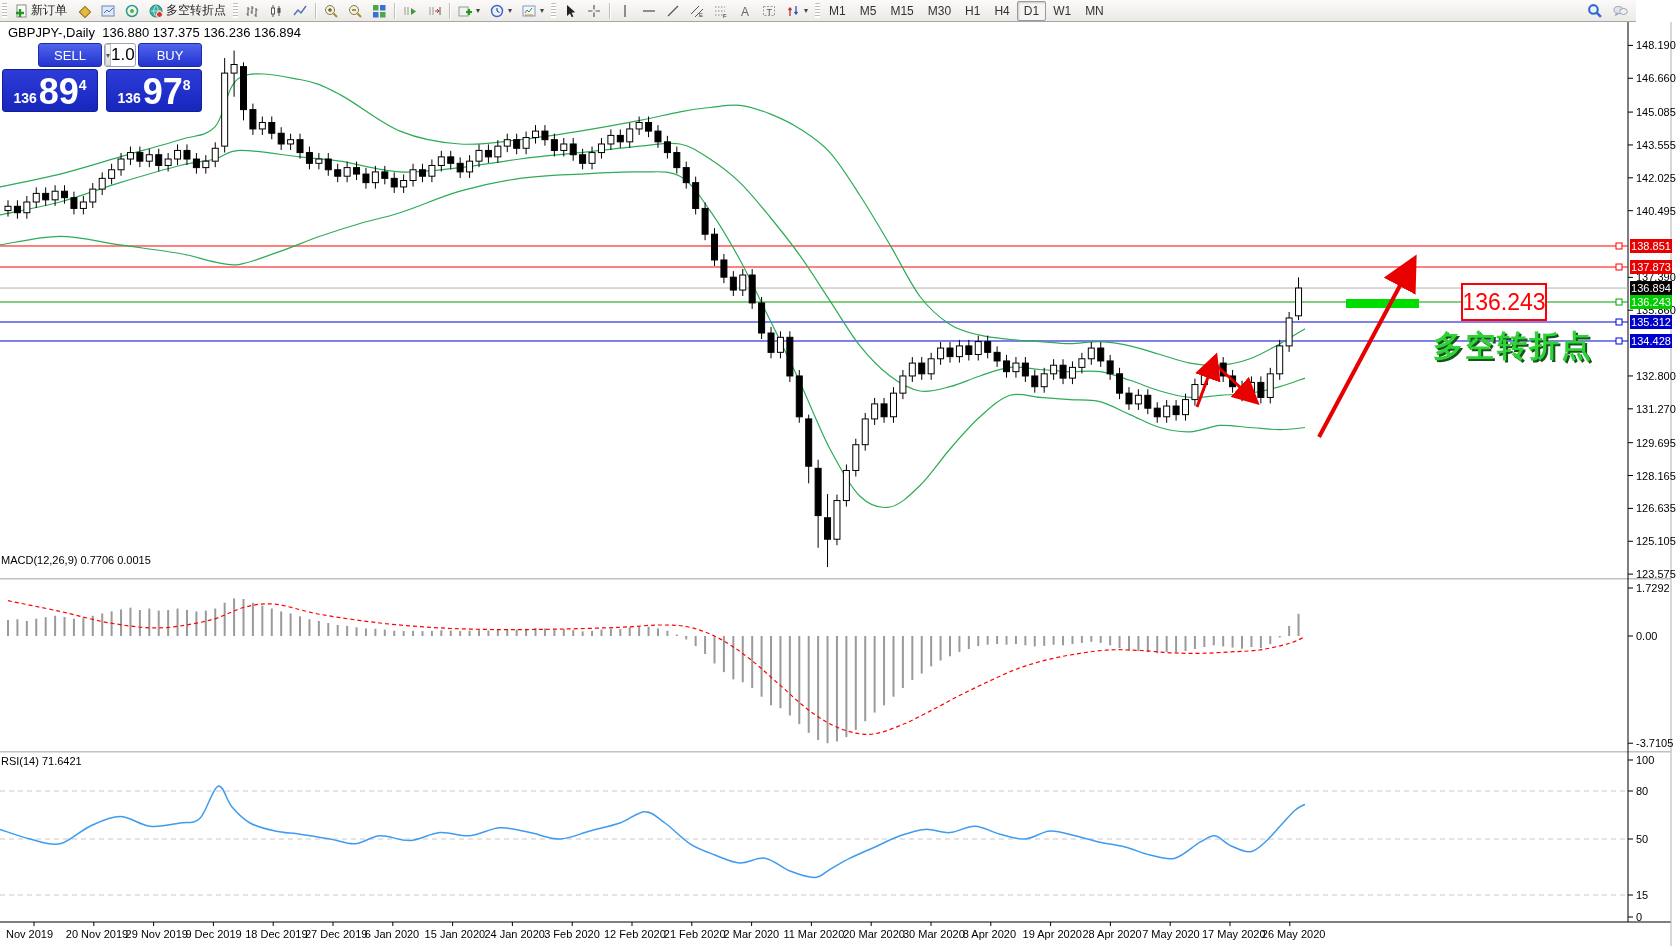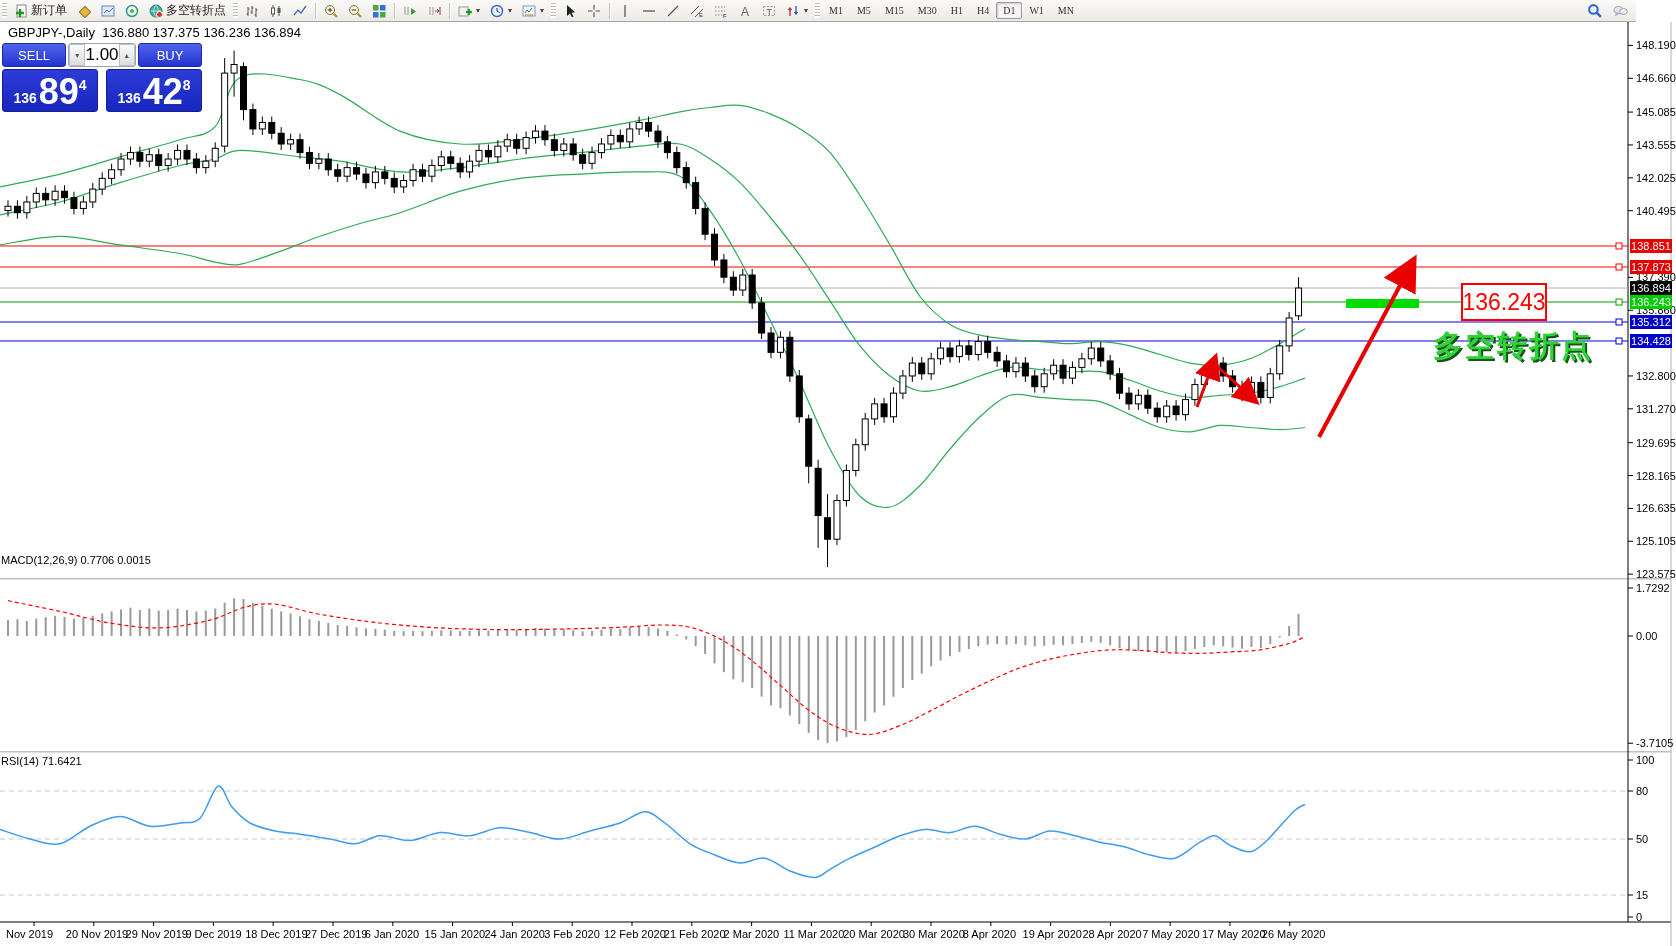--- a/index.html
+++ b/index.html
@@ -6,28 +6,28 @@
   body{width:1676px;height:946px;position:relative;overflow:hidden;background:#fff;
        font-family:"Liberation Sans",sans-serif;-webkit-font-smoothing:antialiased;}
   
   .toolbar{position:absolute;left:0;top:0;width:1636px;height:21px;background:linear-gradient(#fbfaf9,#eceae6);
            border-bottom:1px solid #a8a6a2;display:flex;align-items:center;font-size:12px;color:#222;z-index:30;}
   .tb-btn{display:flex;align-items:center;gap:3px;padding:1px 4px;height:18px;border:1px solid transparent;border-radius:2px;}
   .tb-btn svg{display:block}
   .tb-caret{font-size:8px;color:#444;margin-left:1px;}
   .tb-grip{width:5px;height:15px;margin:0 2px;background:repeating-linear-gradient(#bbb 0 1px,#fff 1px 3px);border-radius:1px;}
   .tb-sep{width:1px;height:16px;background:#c2c0bc;margin:0 3px;box-shadow:1px 0 0 #fff;}
-  .tf-btn{padding:2px 6px;font-size:10px;color:#333;border:1px solid transparent;border-radius:2px;font-family:Liberation Serif, serif;}
+  .tf-btn{padding:2px 6px;font-size:12px;color:#333;border:1px solid transparent;border-radius:2px;}
   .tf-btn.active{background:#f6f5f3;border:1px solid #9a98a0;box-shadow:inset 1px 1px 2px rgba(0,0,0,.18);}
   .tb-right{margin-left:auto;display:flex;align-items:center;padding-right:8px;gap:10px;}
   
   .chart-title{position:absolute;left:8px;top:25px;font-size:13px;color:#000;z-index:20;}
   
   .ocw{position:absolute;left:2px;top:43px;width:200px;z-index:25;font-family:"Liberation Sans",sans-serif;}
-  .ocw-row1{display:flex;gap:2px;align-items:stretch;height:24px;}
+  .ocw-row1{display:flex;gap:2px;align-items:stretch;height:24px;margin-left:36px;}
   .ocw-btn{flex:0 0 62px;display:flex;align-items:center;justify-content:center;color:#fff;font-size:13px;
            background:linear-gradient(#5064ec,#2334cf);border:1px solid #1b2aa8;border-radius:3px;}
   .ocw-spin{flex:1;display:flex;align-items:stretch;background:#fff;border:1px solid #9aa2b8;border-radius:3px;overflow:hidden;}
   .ocw-spin .sp-btn{width:15px;display:flex;align-items:center;justify-content:center;font-size:8px;color:#555;
                     background:linear-gradient(#fcfcfc,#dcdcdc);border:1px solid #c0c0c0;}
   .ocw-vol{flex:1;display:flex;align-items:center;justify-content:center;font-size:17px;color:#000;}
   .ocw-row2{display:flex;gap:8px;margin-top:2px;}
   .ocw-price{flex:1;height:38px;background:linear-gradient(#2d3cd8,#1726bd);border:1px solid #141f96;border-radius:3px;
              color:#fff;display:flex;align-items:flex-end;justify-content:center;padding-bottom:3px;}
   .ocw-price .small{font-size:14px;font-weight:bold;margin-right:2px;line-height:1;padding-bottom:3px;}
@@ -254,21 +254,21 @@
     <div class="ocw-btn">BUY</div>
   </div>
   <div class="ocw-row2">
     <div class="ocw-price">
       <span class="small">136</span>
       <span class="big">89</span>
       <span class="sup">4</span>
     </div>
     <div class="ocw-price">
       <span class="small">136</span>
-      <span class="big">42</span>
+      <span class="big">97</span>
       <span class="sup">8</span>
     </div>
   </div>
 </div>
 
 <div class="panel-label" style="top:554px;">MACD(12,26,9) 0.7706 0.0015</div>
 <div class="panel-label" style="top:755px;text-align:center;">RSI(14) 71.6421</div>
 
 <svg id="plot" width="1676" height="946" style="position:absolute;left:0;top:0;z-index:10;" viewBox="0 0 1676 946">
     <defs>

